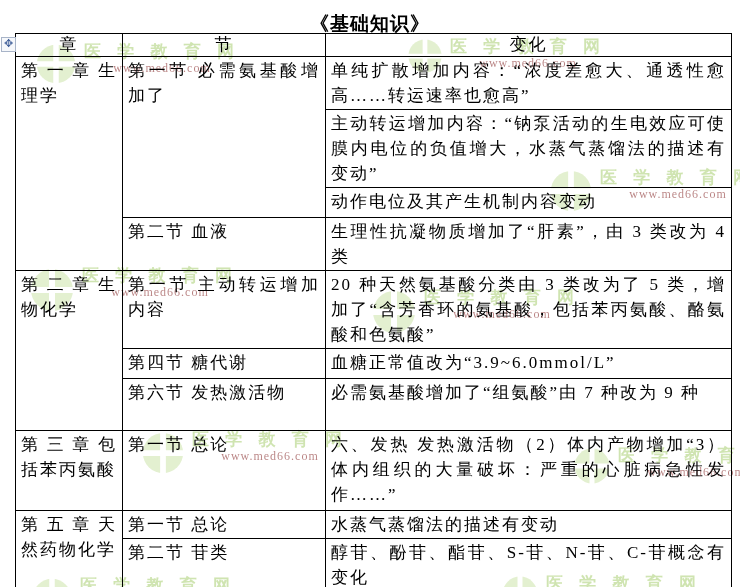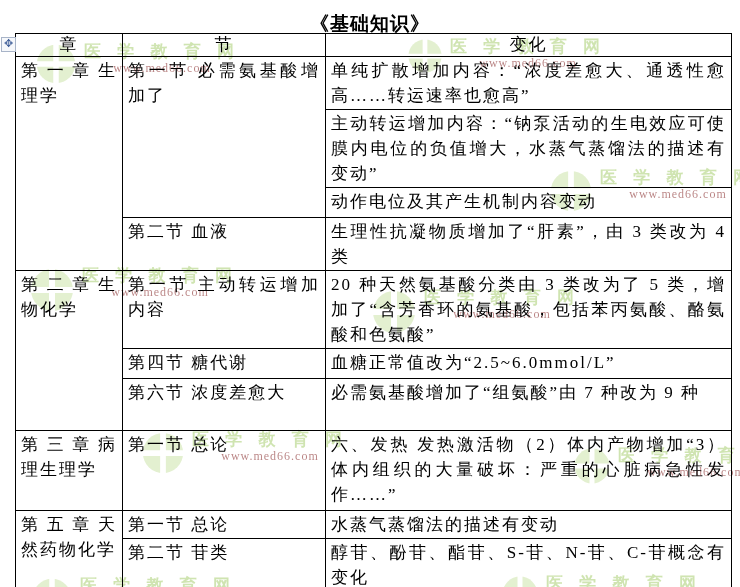--- a/index.html
+++ b/index.html
@@ -175,29 +175,29 @@
     <td>生理性抗凝物质增加了“肝素”，由 3 类改为 4 类</td>
   </tr>
 
   <tr class="r5">
     <td class="chapter-cell" rowspan="3">第 二 章 生物化学</td>
     <td>第一节 主动转运增加内容</td>
     <td>20 种天然氨基酸分类由 3 类改为了 5 类，增加了“含芳香环的氨基酸，包括苯丙氨酸、酪氨酸和色氨酸”</td>
   </tr>
   <tr class="r6">
     <td>第四节 糖代谢</td>
-    <td>血糖正常值改为“2.5~6.0mmol/L”</td>
+    <td>血糖正常值改为“3.9~6.0mmol/L”</td>
   </tr>
   <tr class="r7">
-    <td>第六节 浓度差愈大</td>
+    <td>第六节 发热激活物</td>
     <td>必需氨基酸增加了“组氨酸”由 7 种改为 9 种</td>
   </tr>
 
   <tr class="r8">
-    <td class="chapter-cell">第 三 章 病理生理学</td>
+    <td class="chapter-cell">第 三 章 包括苯丙氨酸</td>
     <td>第一节 总论</td>
     <td>六、发热 发热激活物（2）体内产物增加“3）体内组织的大量破坏：严重的心脏病急性发作……”</td>
   </tr>
 
   <tr class="r9">
     <td class="chapter-cell" rowspan="2">第 五 章 天然药物化学</td>
     <td>第一节 总论</td>
     <td>水蒸气蒸馏法的描述有变动</td>
   </tr>
   <tr class="r10">

